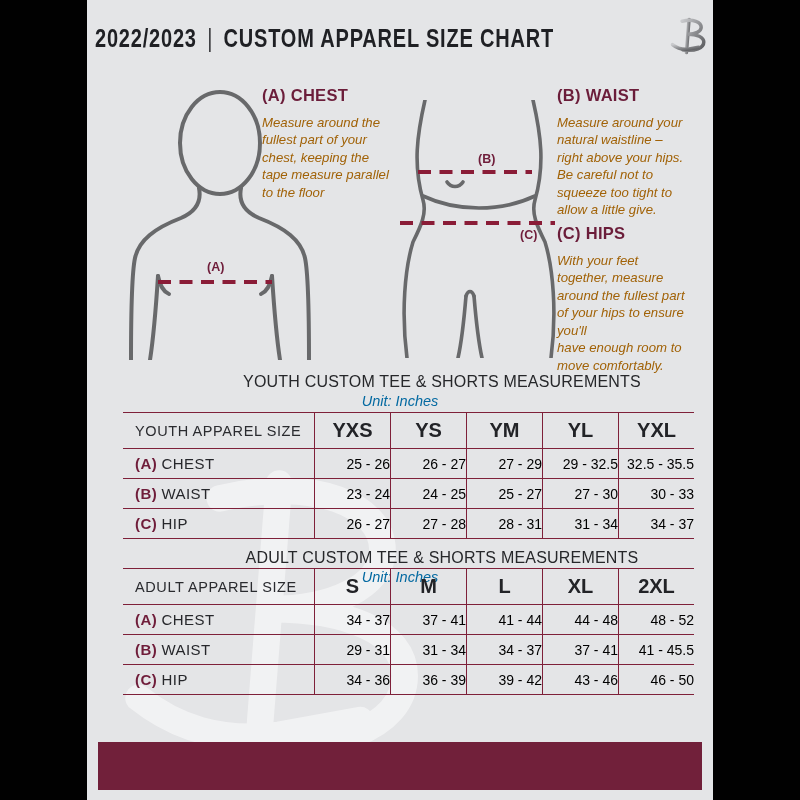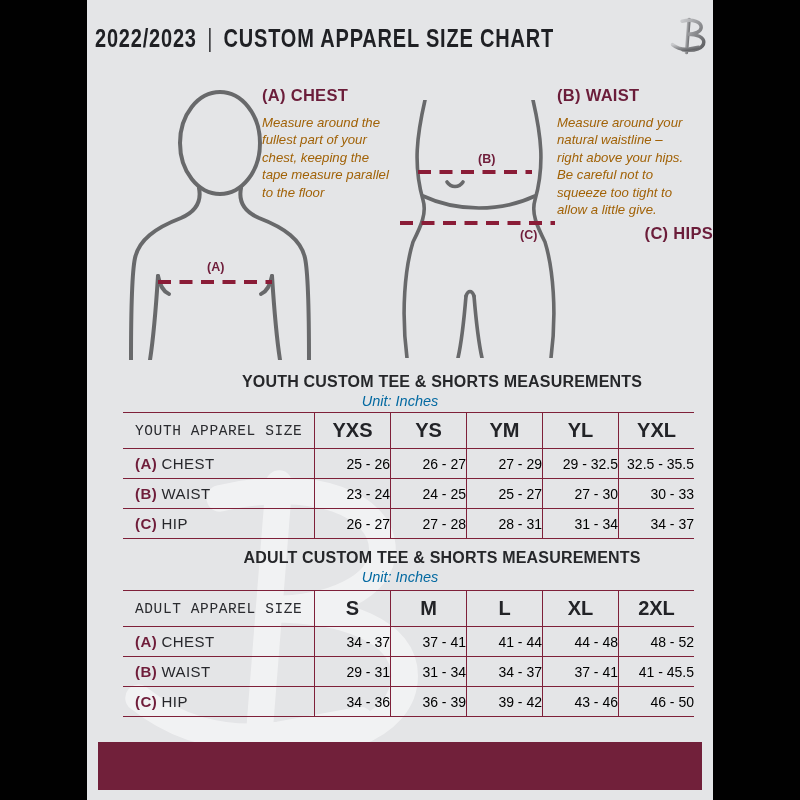--- a/index.html
+++ b/index.html
@@ -35,37 +35,37 @@
   .guide-heading {
     font-weight:800; font-size:16.5px; color:#6b1d3a; letter-spacing:.3px; margin:0 0 9px 0;
   }
   .guide-body {
     font-style:italic; font-weight:500; font-size:13.2px; line-height:1.32;
     color:#a16207; white-space:pre-line; margin:0;
   }
   
   .section-title {
     position:absolute; left:0; width:710px; text-align:center; z-index:1;
-    font-weight:bold; font-size:16px; color:#26272a; letter-spacing:.2px;
+    font-weight:normal; font-size:16px; color:#26272a; letter-spacing:.2px;
   }
   .section-unit {
     position:absolute; left:0; width:626px; text-align:center; z-index:1;
     font-style:italic; font-weight:500; font-size:14.5px; color:#0369a1;
   }
   .size-table {
     position:absolute; left:36px; width:554px; border-collapse:collapse;
     table-layout:fixed; z-index:1; background:transparent;
   }
   .size-table th, .size-table td { padding:0; }
   .size-table thead tr { height:36px; border-top:1.5px solid #7e2039; border-bottom:1.5px solid #7e2039; }
   .size-table tbody tr { height:30px; border-bottom:1.5px solid #7e2039; }
   .size-table th + th, .size-table td + td { border-left:1.5px solid #7e2039; }
   th.label-col {
     width:179px; font-weight:400; font-size:14.5px; color:#2a2b2f;
-    text-align:left; padding-left:12px; letter-spacing:.6px;font-family:Liberation Mono, monospace;
+    text-align:left; padding-left:12px; letter-spacing:.6px;
   }
   th.size-col { width:75px; font-weight:bold; font-size:20px; color:#222327; text-align:center; }
   td.label-cell { text-align:left; padding-left:12px; font-size:15px; color:#26272b; letter-spacing:.4px; }
   td.label-cell .prefix { font-weight:bold; color:#6f1d3a; }
   td.value { text-align:right; font-size:14px; color:#000000; }
   
   .watermark { position:absolute; left:22px; top:468px; z-index:0; opacity:.5; }
   .footer-bar {
     position:absolute; left:11px; top:742px; width:604px; height:48px;
     background:#71203a; z-index:3;
@@ -143,22 +143,29 @@
     </div>
     <div class="guide-block" style="left:470px; top:6px; width:152px;">
       <p class="guide-heading">(B) WAIST</p>
       <p class="guide-body">Measure around your
 natural waistline –
 right above your hips.
 Be careful not to
 squeeze too tight to
 allow a little give.</p>
     </div>
-    <div class="guide-block" style="left:470px; top:144px; width:156px;text-align:right;">
+    <div class="guide-block" style="left:470px; top:144px; width:156px;">
       <p class="guide-heading">(C) HIPS</p>
+      <p class="guide-body">With your feet
+together, measure
+around the fullest part
+of your hips to ensure
+you'll
+have enough room to
+move comfortably.</p>
     </div>
   </div>
 
   <span class="watermark">
     <svg width="340" height="312" viewBox="0 0 46 42">
       <g fill="none" stroke="#ffffff" stroke-width="3.6" stroke-linecap="round">
         <path d="M23 2 L20 40"></path>
         <path d="M15 4 C28 1 37 5 37 11 C37 16 30 19 22 19 C32 19 40 22 40 28 C40 35 30 39 16 37"></path>
         <path d="M4 31 C9 35 15 37 23 36 L34 34"></path>
       </g>
@@ -201,21 +208,21 @@
         <td class="value">27 - 28</td>
         <td class="value">28 - 31</td>
         <td class="value">31 - 34</td>
         <td class="value">34 - 37</td>
       </tr>
     </tbody>
   </table>
 
   <div class="section-title" style="top:549px;">ADULT CUSTOM TEE &amp; SHORTS MEASUREMENTS</div>
   <div class="section-unit" style="top:569px;">Unit: Inches</div>
-  <table class="size-table" style="top:590px;">
+  <table class="size-table" style="top:568px;">
     <thead>
       <tr>
         <th class="label-col">ADULT APPAREL SIZE</th>
         <th class="size-col">S</th>
         <th class="size-col">M</th>
         <th class="size-col">L</th>
         <th class="size-col">XL</th>
         <th class="size-col">2XL</th>
       </tr>
     </thead>

